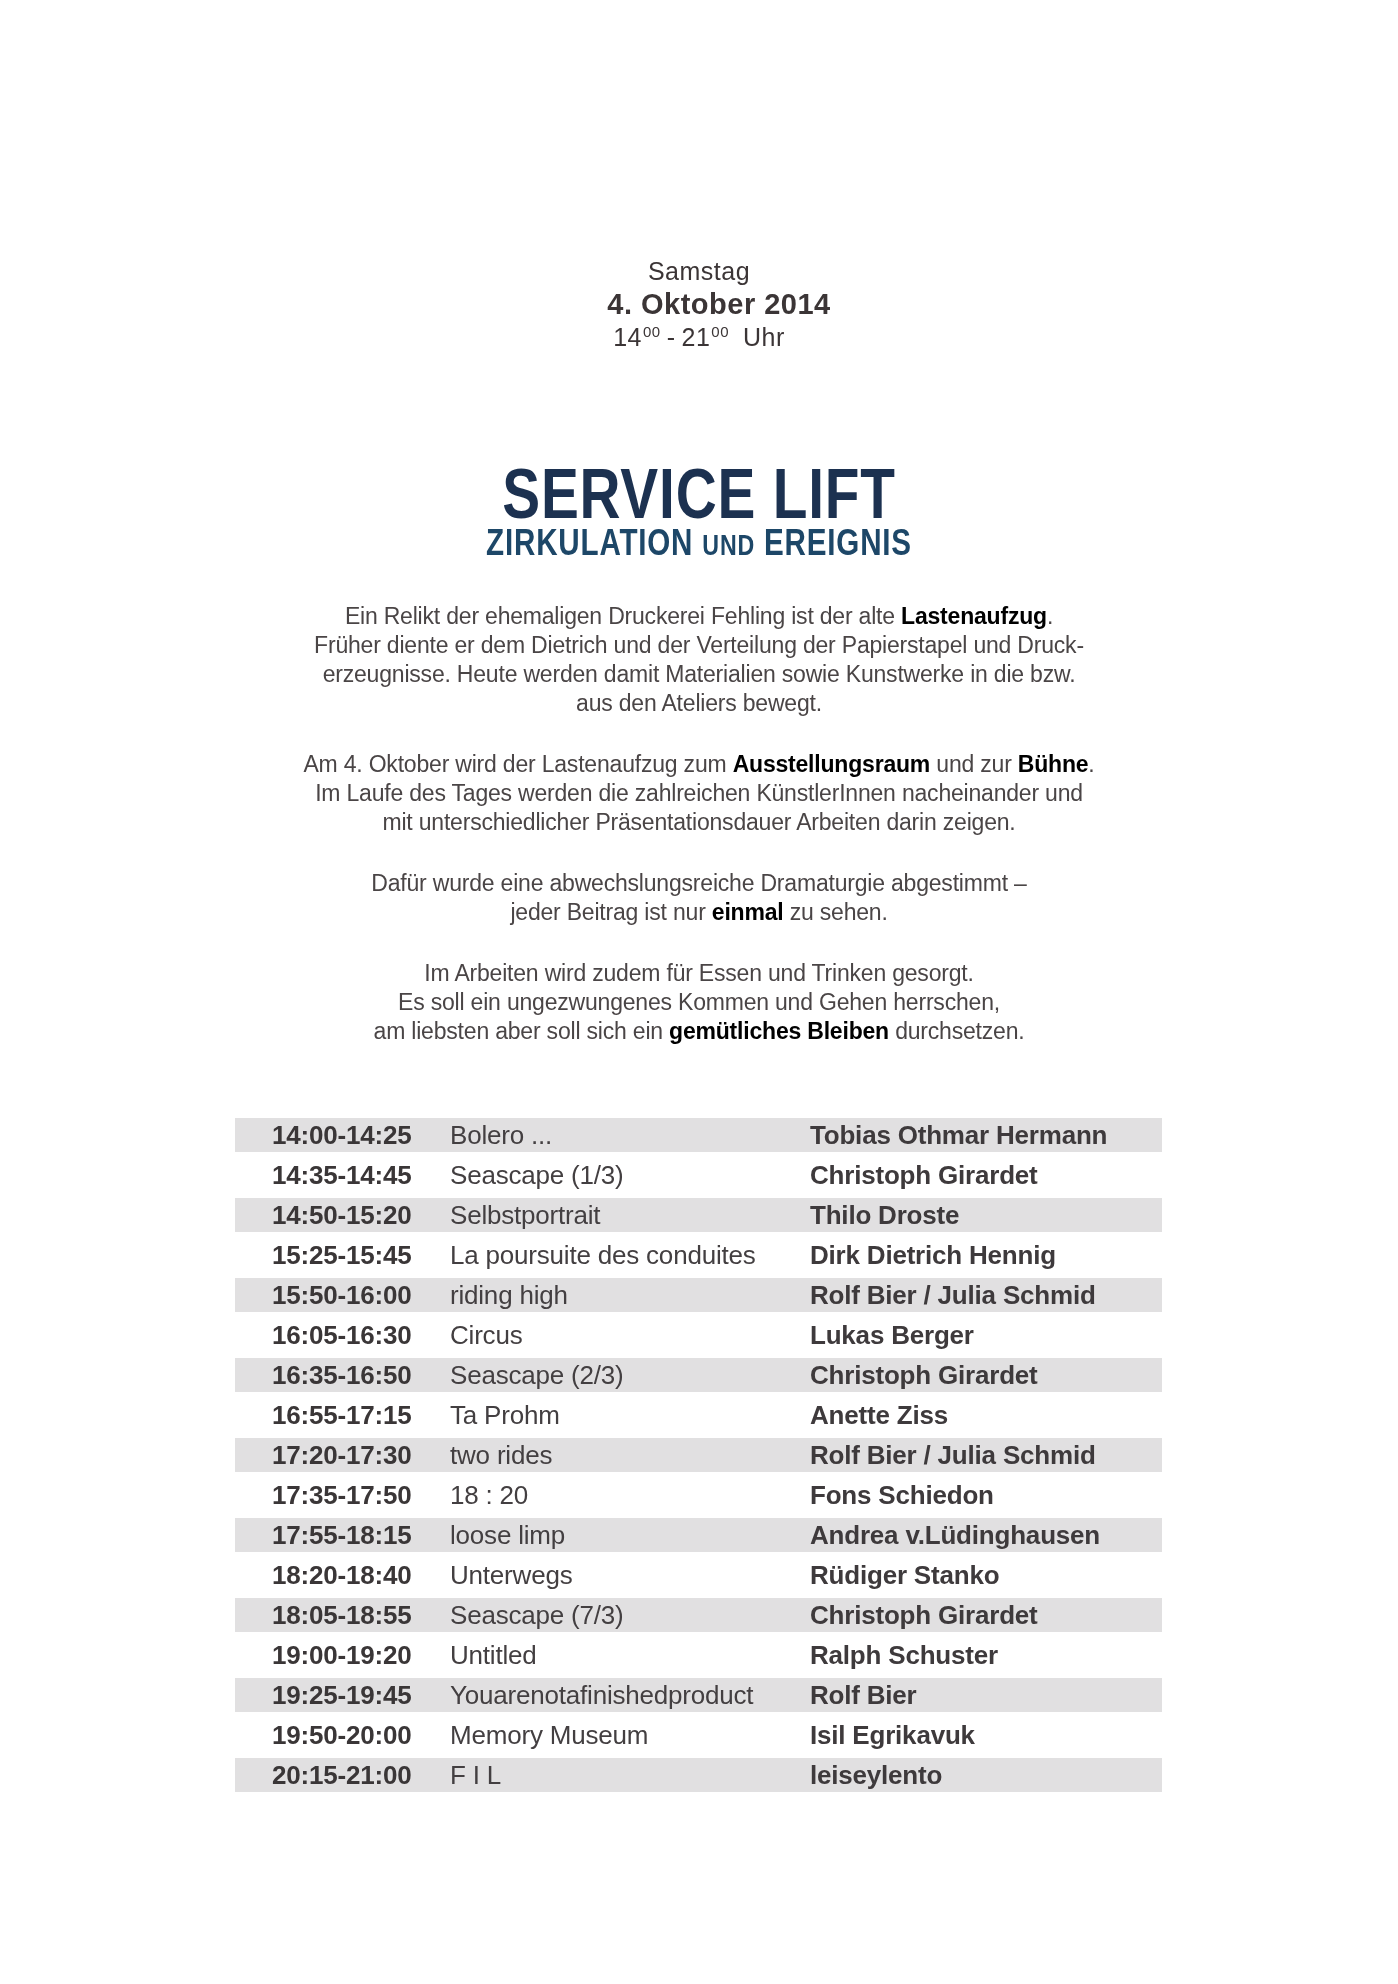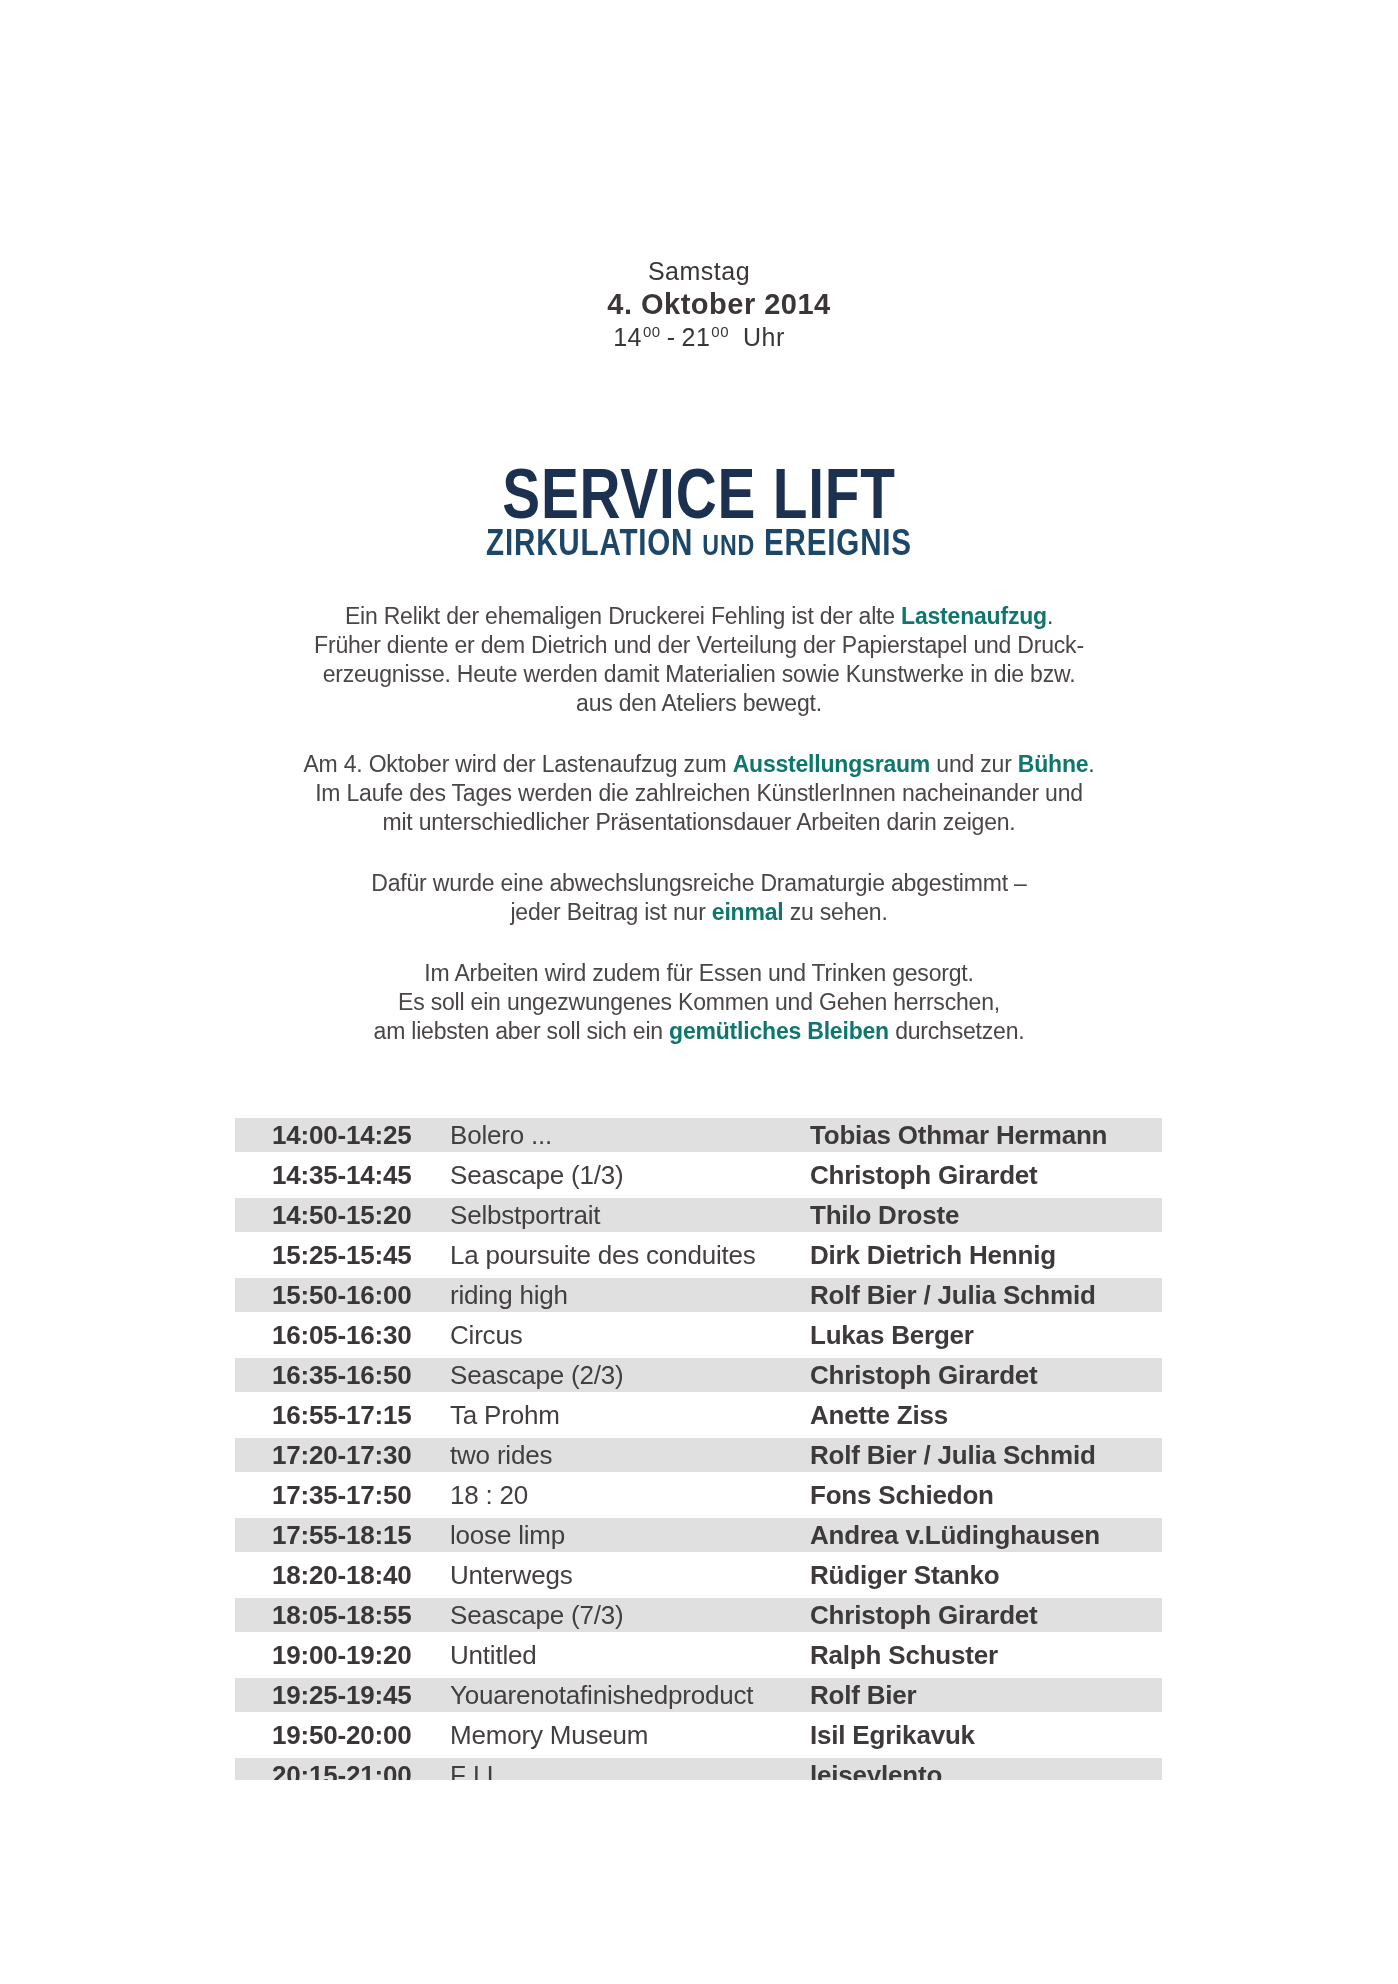--- a/index.html
+++ b/index.html
@@ -1,18 +1,18 @@
 <!DOCTYPE html>
 <html style="--page-bg: #ffffff; --header-text: #3b3536; --title-navy: #1c3150; --subtitle-blue: #1d4768; --body-text: #4a4546; --stripe-gray: #e1e0e1; --time-text: #3a3637; --title-text: #433f41; --artist-text: #3e3a3c;"><head>
 <meta charset="utf-8">
 <style>
   html,body{margin:0;padding:0;background:#ffffff;}
   .page{
     position:relative;
-    width:1398px;height:1780px;
+    width:1398px;height:1984px;
     background:var(--page-bg,#ffffff);
     font-family:"Liberation Sans","DejaVu Sans",sans-serif;
     overflow:hidden;
   }
   
   .header-block{
     position:absolute;top:255px;left:0;width:100%;
     text-align:center;color:var(--header-text,#3b3536);
     line-height:33px;
   }
@@ -42,21 +42,21 @@
   .title-sub .sub-small{font-size:29px;}
   
   .intro{
     position:absolute;top:602px;left:0;width:100%;
     text-align:center;
     font-size:23px;line-height:29px;font-weight:400;
     color:var(--body-text,#4a4546);
     letter-spacing:-.2px;
   }
   .intro .para{margin:0 0 32px 0;}
-  .intro .b{font-weight:700;color:#0f766e;}
+  .intro .b{font-weight:700;color:#000000;}
   
   .schedule{
     position:absolute;top:1118px;left:235px;width:927px;
   }
   .srow{
     height:34px;margin-bottom:6px;
     display:flex;align-items:center;
     font-size:26px;letter-spacing:-.2px;
     white-space:nowrap;
   }

